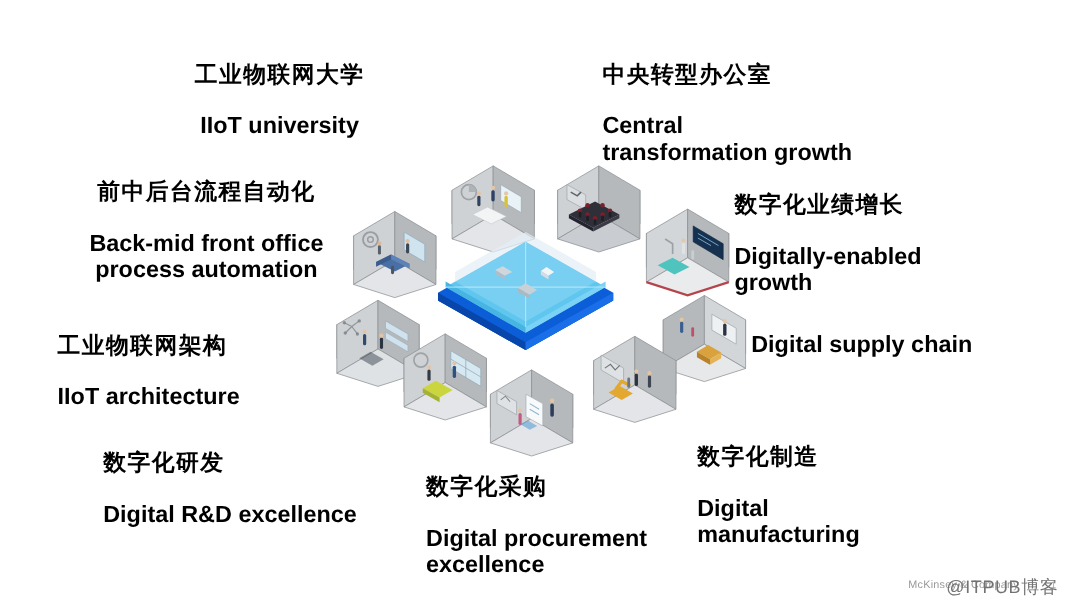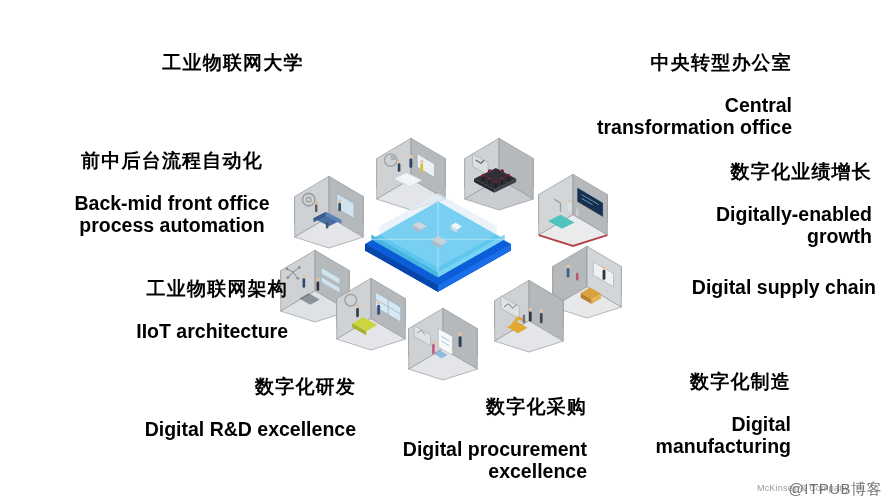--- a/index.html
+++ b/index.html
@@ -36,21 +36,21 @@
     margin-bottom: 1px;
   }
   .label .en {
     display: block;
     font-family: "Liberation Sans", "DejaVu Sans", sans-serif;
     font-weight: bold;
     font-size: 19.5px;
     line-height: 1.17;
     white-space: pre-line;
   }
-  .al-left   .cn, .al-left   .en { text-align: right; }
+  .al-left   .cn, .al-left   .en { text-align: left; }
   .al-center .cn, .al-center .en { text-align: center; }
 
   
   #illustration {
     position: absolute;
     left: 276px;
     top: 126px;
     width: 320px;
     height: 236px;
   }
@@ -376,26 +376,27 @@
           <polygon points="116,35 116,39 124,44 124,40" fill="#d6dce1"></polygon>
           <polygon points="104,60 92,53 100,48 112,55" fill="#c8d1d8"></polygon>
           <polygon points="92,53 92,57 104,64 104,60" fill="#aeb8c0"></polygon>
         </g>
       </svg>
     </div>
   </div>
 
   <div class="label al-center" style="left:108px; top:33px; width:250px;">
     <span class="cn">工业物联网大学</span>
+    <span class="en">IIoT university</span>
   </div>
 
   <div class="label al-left" style="left:502px; top:33px; width:290px;">
     <span class="cn">中央转型办公室</span>
     <span class="en">Central
-transformation office</span>
+transformation growth</span>
   </div>
 
   <div class="label al-center" style="left:48px; top:131px; width:248px;">
     <span class="cn">前中后台流程自动化</span>
     <span class="en">Back-mid front office
 process automation</span>
   </div>
 
   <div class="label al-left" style="left:612px; top:142px; width:260px;">
     <span class="cn">数字化业绩增长</span>

